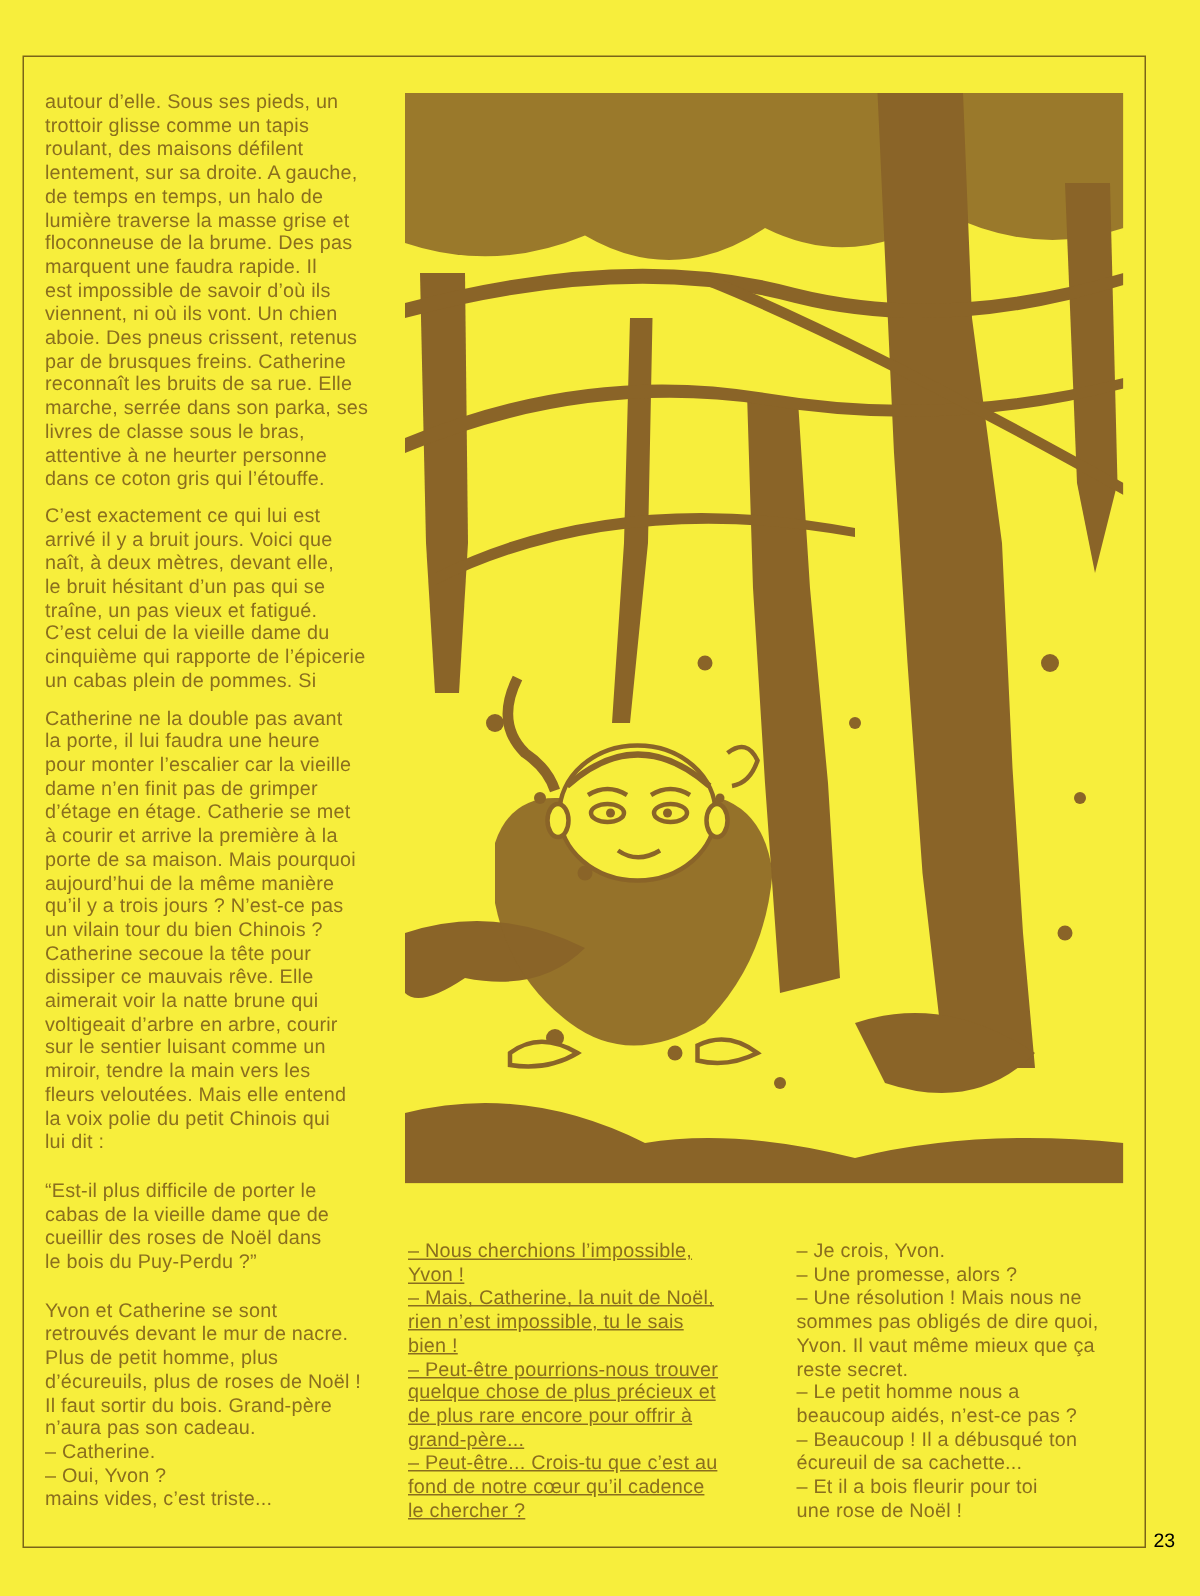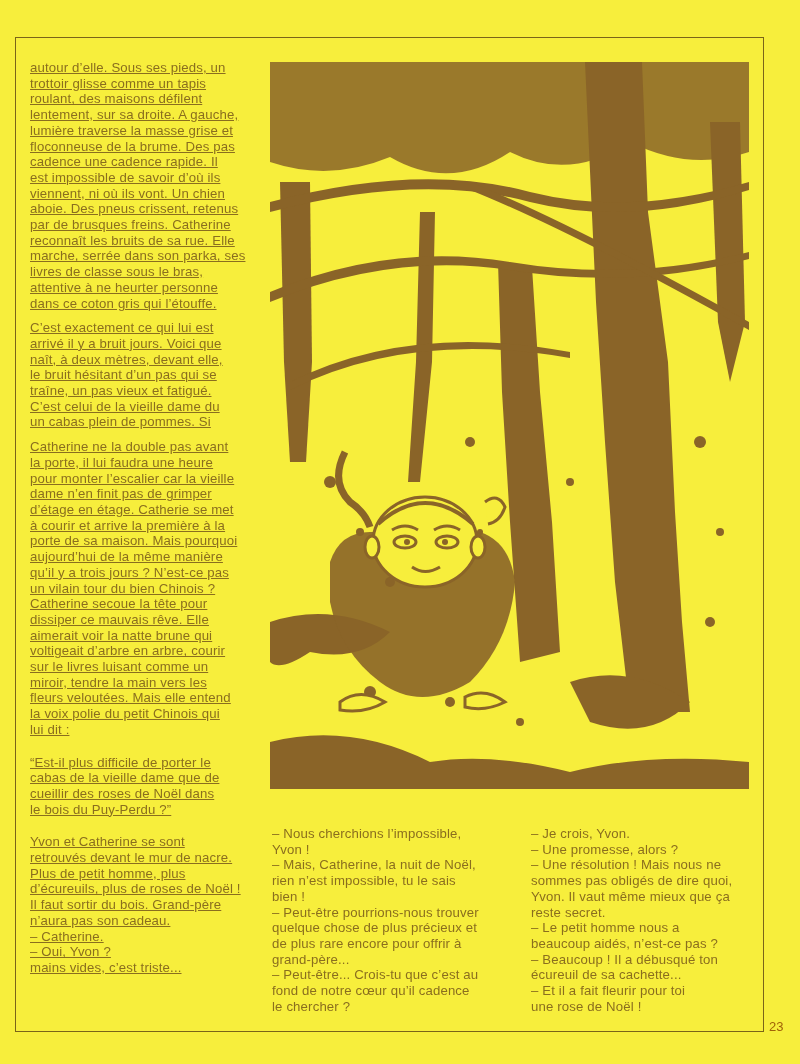--- a/index.html
+++ b/index.html
@@ -11,81 +11,83 @@
   }
   .frame {
     position:absolute; left:15px; top:37px; width:749px; height:995px;
     border:1px solid #7a6418; box-sizing:border-box;
   }
   .col { position:absolute; font-size:13.2px; line-height:15.7px; letter-spacing:0.15px; }
   .col p { margin:0; }
   .col .gap-s { height:9px; }
   .col .gap-l { height:17px; }
   .col .line { display:block; white-space:nowrap; }
-  #col-left { left:30px; top:60px; width:232px;text-decoration:underline; }
-  #col-mid { left:272px; top:826px; width:232px; }
+  #col-left { left:30px; top:60px; width:232px; }
+  #col-mid { left:272px; top:826px; width:232px;text-decoration:underline; }
   #col-right { left:531px; top:826px; width:225px; }
   .illustration {
     position:absolute; left:270px; top:62px; width:479px; height:727px;
     overflow:hidden; background:#f7ee3c;
   }
   .illustration svg { display:block; }
-  .page-number { position:absolute; left:769px; top:1019px; font-size:13px; color:#a16207; }
+  .page-number { position:absolute; left:769px; top:1019px; font-size:13px; color:#000000; }
 </style>
 </head>
 <body>
 
 <div class="frame"></div>
 
 <div class="col" id="col-left">
     <p>
       <span class="line">autour d’elle. Sous ses pieds, un</span>
       <span class="line">trottoir glisse comme un tapis</span>
       <span class="line">roulant, des maisons défilent</span>
       <span class="line">lentement, sur sa droite. A gauche,</span>
+      <span class="line">de temps en temps, un halo de</span>
       <span class="line">lumière traverse la masse grise et</span>
       <span class="line">floconneuse de la brume. Des pas</span>
-      <span class="line">cadence une cadence rapide. Il</span>
+      <span class="line">marquent une faudra rapide. Il</span>
       <span class="line">est impossible de savoir d’où ils</span>
       <span class="line">viennent, ni où ils vont. Un chien</span>
       <span class="line">aboie. Des pneus crissent, retenus</span>
       <span class="line">par de brusques freins. Catherine</span>
       <span class="line">reconnaît les bruits de sa rue. Elle</span>
       <span class="line">marche, serrée dans son parka, ses</span>
       <span class="line">livres de classe sous le bras,</span>
       <span class="line">attentive à ne heurter personne</span>
       <span class="line">dans ce coton gris qui l’étouffe.</span>
     </p>
     <div class="gap-s"></div>
     <p>
       <span class="line">C’est exactement ce qui lui est</span>
       <span class="line">arrivé il y a bruit jours. Voici que</span>
       <span class="line">naît, à deux mètres, devant elle,</span>
       <span class="line">le bruit hésitant d’un pas qui se</span>
       <span class="line">traîne, un pas vieux et fatigué.</span>
       <span class="line">C’est celui de la vieille dame du</span>
+      <span class="line">cinquième qui rapporte de l’épicerie</span>
       <span class="line">un cabas plein de pommes. Si</span>
     </p>
     <div class="gap-s"></div>
     <p>
       <span class="line">Catherine ne la double pas avant</span>
       <span class="line">la porte, il lui faudra une heure</span>
       <span class="line">pour monter l’escalier car la vieille</span>
       <span class="line">dame n’en finit pas de grimper</span>
       <span class="line">d’étage en étage. Catherie se met</span>
       <span class="line">à courir et arrive la première à la</span>
       <span class="line">porte de sa maison. Mais pourquoi</span>
       <span class="line">aujourd’hui de la même manière</span>
       <span class="line">qu’il y a trois jours ? N’est-ce pas</span>
       <span class="line">un vilain tour du bien Chinois ?</span>
       <span class="line">Catherine secoue la tête pour</span>
       <span class="line">dissiper ce mauvais rêve. Elle</span>
       <span class="line">aimerait voir la natte brune qui</span>
       <span class="line">voltigeait d’arbre en arbre, courir</span>
-      <span class="line">sur le livres luisant comme un</span>
+      <span class="line">sur le sentier luisant comme un</span>
       <span class="line">miroir, tendre la main vers les</span>
       <span class="line">fleurs veloutées. Mais elle entend</span>
       <span class="line">la voix polie du petit Chinois qui</span>
       <span class="line">lui dit :</span>
     </p>
     <div class="gap-l"></div>
     <p>
       <span class="line">“Est-il plus difficile de porter le</span>
       <span class="line">cabas de la vieille dame que de</span>
       <span class="line">cueillir des roses de Noël dans</span>
@@ -197,18 +199,18 @@
       <span class="line">– Je crois, Yvon.</span>
       <span class="line">– Une promesse, alors ?</span>
       <span class="line">– Une résolution ! Mais nous ne</span>
       <span class="line">sommes pas obligés de dire quoi,</span>
       <span class="line">Yvon. Il vaut même mieux que ça</span>
       <span class="line">reste secret.</span>
       <span class="line">– Le petit homme nous a</span>
       <span class="line">beaucoup aidés, n’est-ce pas ?</span>
       <span class="line">– Beaucoup ! Il a débusqué ton</span>
       <span class="line">écureuil de sa cachette...</span>
-      <span class="line">– Et il a fait fleurir pour toi</span>
+      <span class="line">– Et il a bois fleurir pour toi</span>
       <span class="line">une rose de Noël !</span>
     </p>
   </div>
 
 <div class="page-number">23</div>
 
 </body></html>

